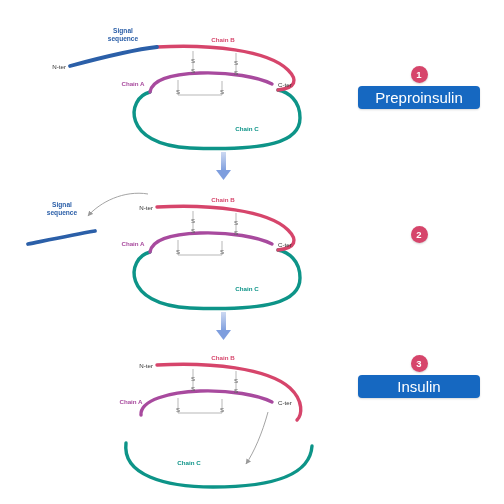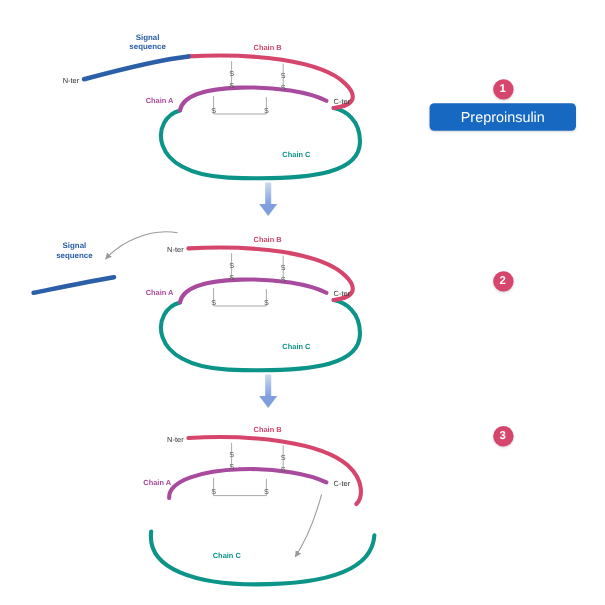--- a/index.html
+++ b/index.html
@@ -28,21 +28,21 @@
     font-size:9.5px;font-weight:bold;
     display:flex;align-items:center;justify-content:center;
     margin:0 auto 3px auto;
     box-shadow:0 1px 2px rgba(0,0,0,.18);
   }
   .stage-btn{
     background:#1668c1;color:#ffffff;
     border:none;border-radius:4px;
     width:122px;height:23px;
     font-family:"Liberation Sans", sans-serif;
-    font-size:12px;
+    font-size:15px;
     display:flex;align-items:center;justify-content:center;
     box-shadow:0 1px 2px rgba(0,0,0,.15);
     cursor:pointer;
   }
 </style>
 </head>
 <body>
 
 <div id="stage">
 
@@ -168,15 +168,16 @@
     <div class="badge">1</div>
     <div class="stage-btn">Preproinsulin</div>
   </div>
 
   <div class="stage-block" style="left:358px;top:226px;">
     <div class="badge">2</div>
   </div>
 
   <div class="stage-block" style="left:358px;top:355px;">
     <div class="badge">3</div>
+    <div class="stage-btn">Insulin</div>
   </div>
 
 </div>
 
 </body></html>

